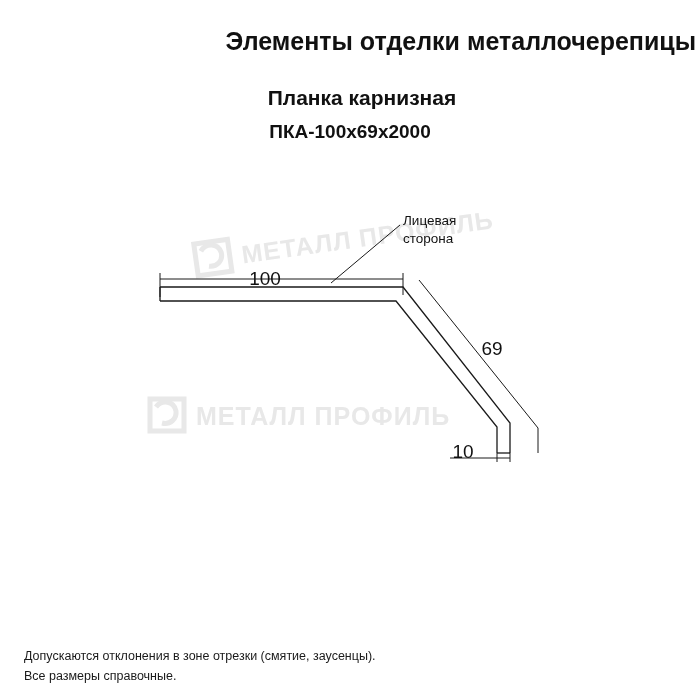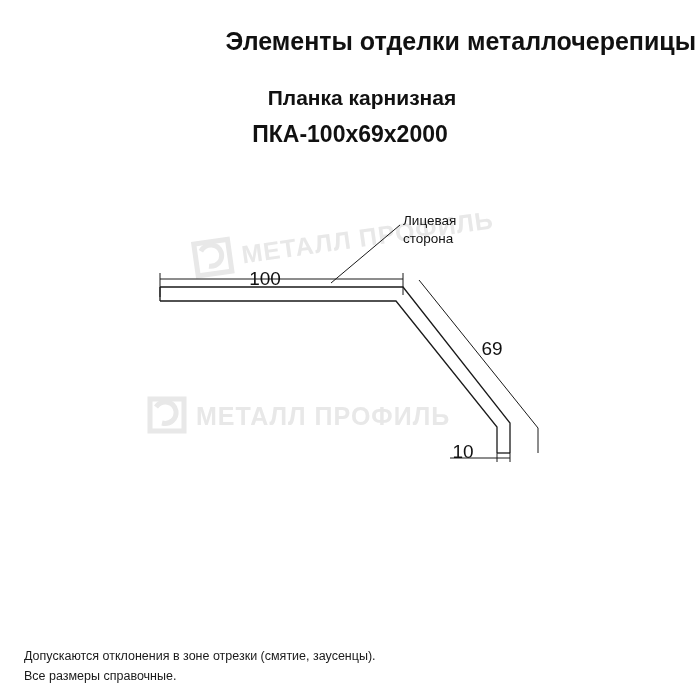--- a/index.html
+++ b/index.html
@@ -46,21 +46,21 @@
     font-weight: bold;
     color: #111111;
     padding-left: 12px;
   }
   .code-title {
     position: absolute;
     top: 121px;
     left: 0;
     width: 700px;
     text-align: center;
-    font-size: 23px;
+    font-size: 19px;
     font-weight: bold;
     color: #111111;
   }
   .drawing {
     position: absolute;
     top: 170px;
     left: 0;
     width: 700px;
     height: 380px;
   }

